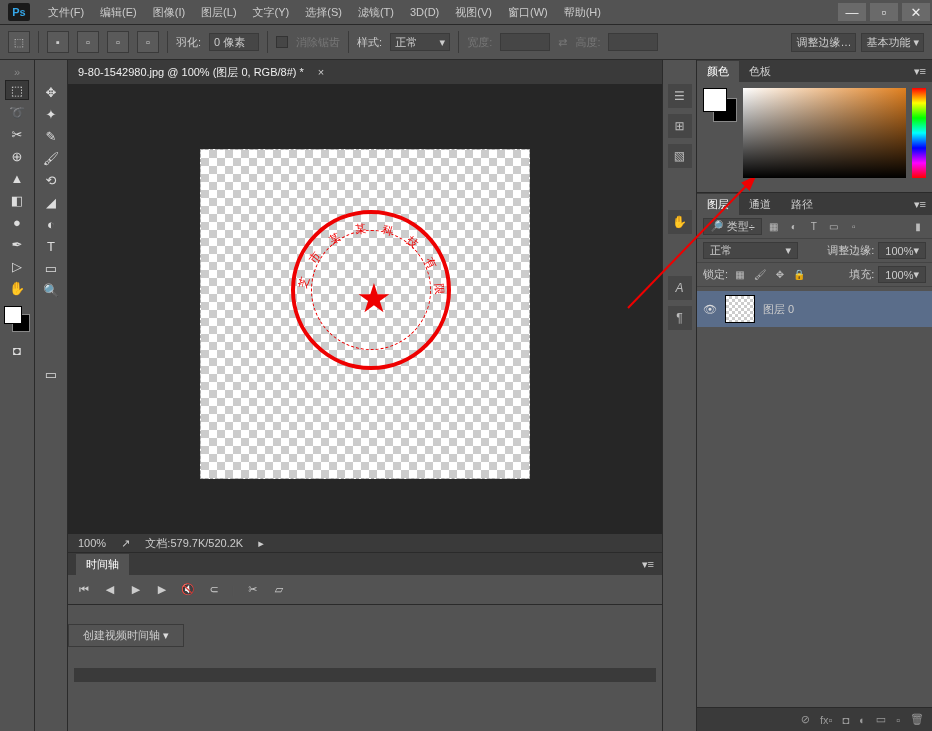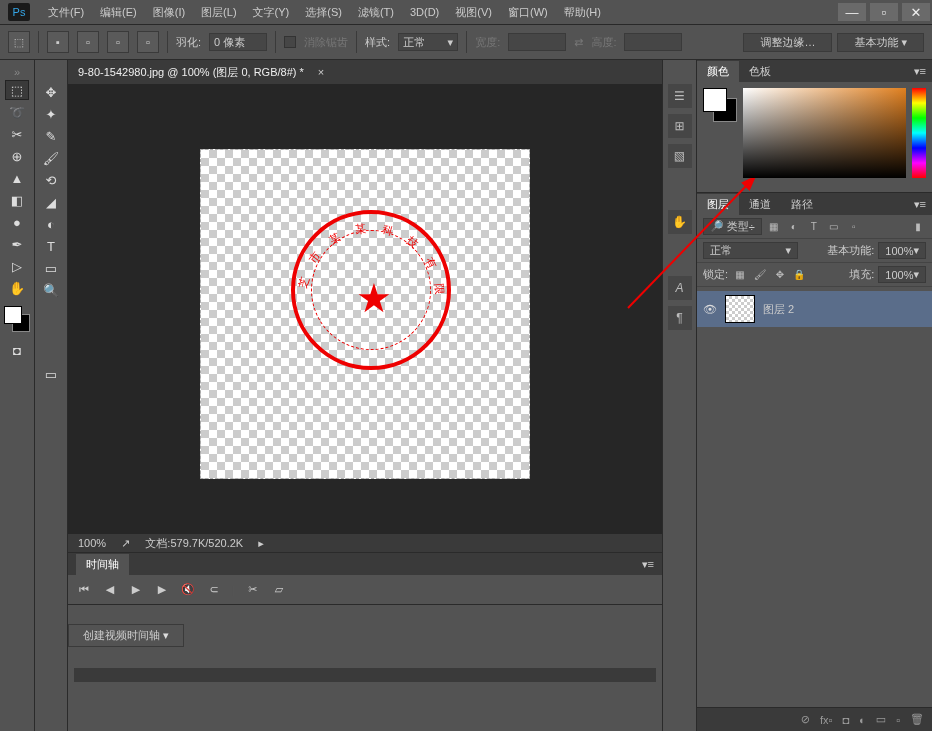--- a/index.html
+++ b/index.html
@@ -1,28 +1,28 @@
 <!DOCTYPE html>
 <html><head>
 <meta charset="utf-8">
 <style>
 *{margin:0;padding:0;box-sizing:border-box;font-family:"Microsoft YaHei",sans-serif;font-size:11px;color:#ccc;user-select:none}
 html,body{width:932px;height:731px;background:#535353;overflow:hidden}
 .menubar{height:25px;background:#535353;display:flex;align-items:center;padding-left:8px;border-bottom:1px solid #282828}
-.ps-logo{width:22px;height:18px;background:#1a1a1a;color:#35a5e6;font-weight:normal;font-size:11px;display:flex;align-items:center;justify-content:center;border-radius:2px;margin-right:10px}
+.ps-logo{width:22px;height:18px;background:#1a1a1a;color:#35a5e6;font-weight:bold;font-size:11px;display:flex;align-items:center;justify-content:center;border-radius:2px;margin-right:10px}
 .menu-item{padding:3px 8px;cursor:pointer}
 .win-controls{margin-left:auto;display:flex}
 .win-btn{width:28px;height:18px;background:#6a6a6a;margin:2px;display:flex;align-items:center;justify-content:center;font-size:13px;color:#eee}
 .optbar{height:35px;background:#535353;display:flex;align-items:center;padding:0 8px;gap:8px;border-bottom:1px solid #2a2a2a}
 .opt-ico{width:22px;height:22px;background:#5a5a5a;border:1px solid #3a3a3a;display:flex;align-items:center;justify-content:center}
 .opt-sep{width:1px;height:22px;background:#3a3a3a}
-.opt-input{width:58px;height:18px;background:#464646;border:1px solid #3a3a3a;color:#ccc;padding:0 4px}
+.opt-input{width:50px;height:18px;background:#464646;border:1px solid #3a3a3a;color:#ccc;padding:0 4px}
 .opt-select{width:60px;height:18px;background:#464646;border:1px solid #3a3a3a;display:flex;align-items:center;padding:0 4px}
 .opt-tail{margin-left:auto;display:flex;gap:5px}
-.opt-btn{padding:1px 16px;background:#464646;border:1px solid #3a3a3a}
+.opt-btn{padding:1px 4px;background:#464646;border:1px solid #3a3a3a}
 .main{display:flex;height:671px}
 .toolbox{width:35px;background:#535353;border-right:1px solid #2a2a2a;padding-top:6px}
 .toolbox2{width:33px;background:#535353;border-right:1px solid #2a2a2a;padding-top:20px}
 .tool{width:24px;height:20px;margin:2px auto;display:flex;align-items:center;justify-content:center;font-size:13px;color:#ddd;cursor:pointer}
 .tool.sel{background:#3a3a3a;border:1px solid #222}
 .fgbg{width:26px;height:26px;margin:8px auto;position:relative}
 .fgbg .fg{position:absolute;width:18px;height:18px;background:#fff;border:1px solid #000;top:0;left:0;z-index:2}
 .fgbg .bg{position:absolute;width:18px;height:18px;background:#000;border:1px solid #888;bottom:0;right:0}
 .canvas-area{flex:1;background:#262626;display:flex;flex-direction:column}
 .tabbar{height:24px;background:#3a3a3a;display:flex;align-items:center;padding-left:10px}
@@ -254,36 +254,36 @@
         <div class="lp-mini">T</div>
         <div class="lp-mini">▭</div>
         <div class="lp-mini">▫</div>
         <div class="lp-mini" style="margin-left:auto">▮</div>
       </div>
       <div class="lp-row">
         <div class="lp-select" style="width:95px">
             <span>正常</span>
             <span style="margin-left:auto">▾</span>
           </div>
-        <span style="margin-left:auto">基本功能:</span>
+        <span style="margin-left:auto">调整边缘:</span>
         <div class="lp-select"><span>100%</span> ▾</div>
       </div>
       <div class="lp-row">
         <span>锁定:</span>
         <div class="lp-mini">▦</div>
         <div class="lp-mini">🖌</div>
         <div class="lp-mini">✥</div>
         <div class="lp-mini">🔒</div>
         <span style="margin-left:auto">填充:</span>
         <div class="lp-select"><span>100%</span> ▾</div>
       </div>
       <div class="layer-row">
         <span class="eye">👁</span>
         <div class="thumb"></div>
-        <span>图层 2</span>
+        <span>图层 0</span>
       </div>
       <div style="flex:1"></div>
       <div class="panel-footer">
         <span class="pf-ico">⊘</span>
         <span class="pf-ico">fx▫</span>
         <span class="pf-ico">◘</span>
         <span class="pf-ico">◐</span>
         <span class="pf-ico">▭</span>
         <span class="pf-ico">▫</span>
         <span class="pf-ico">🗑</span>

